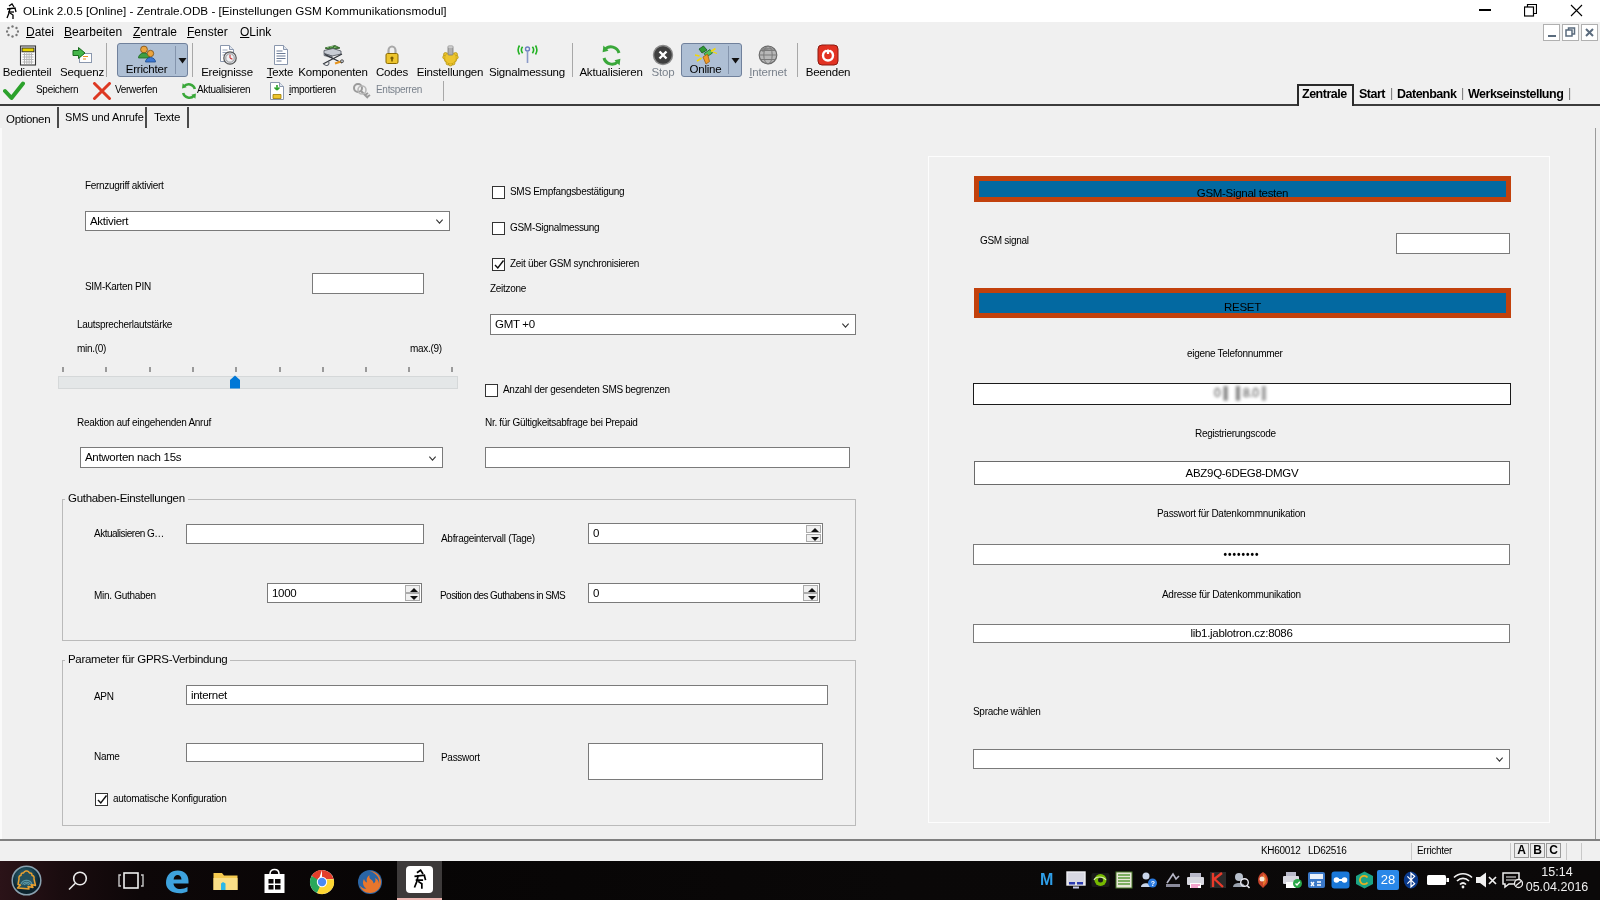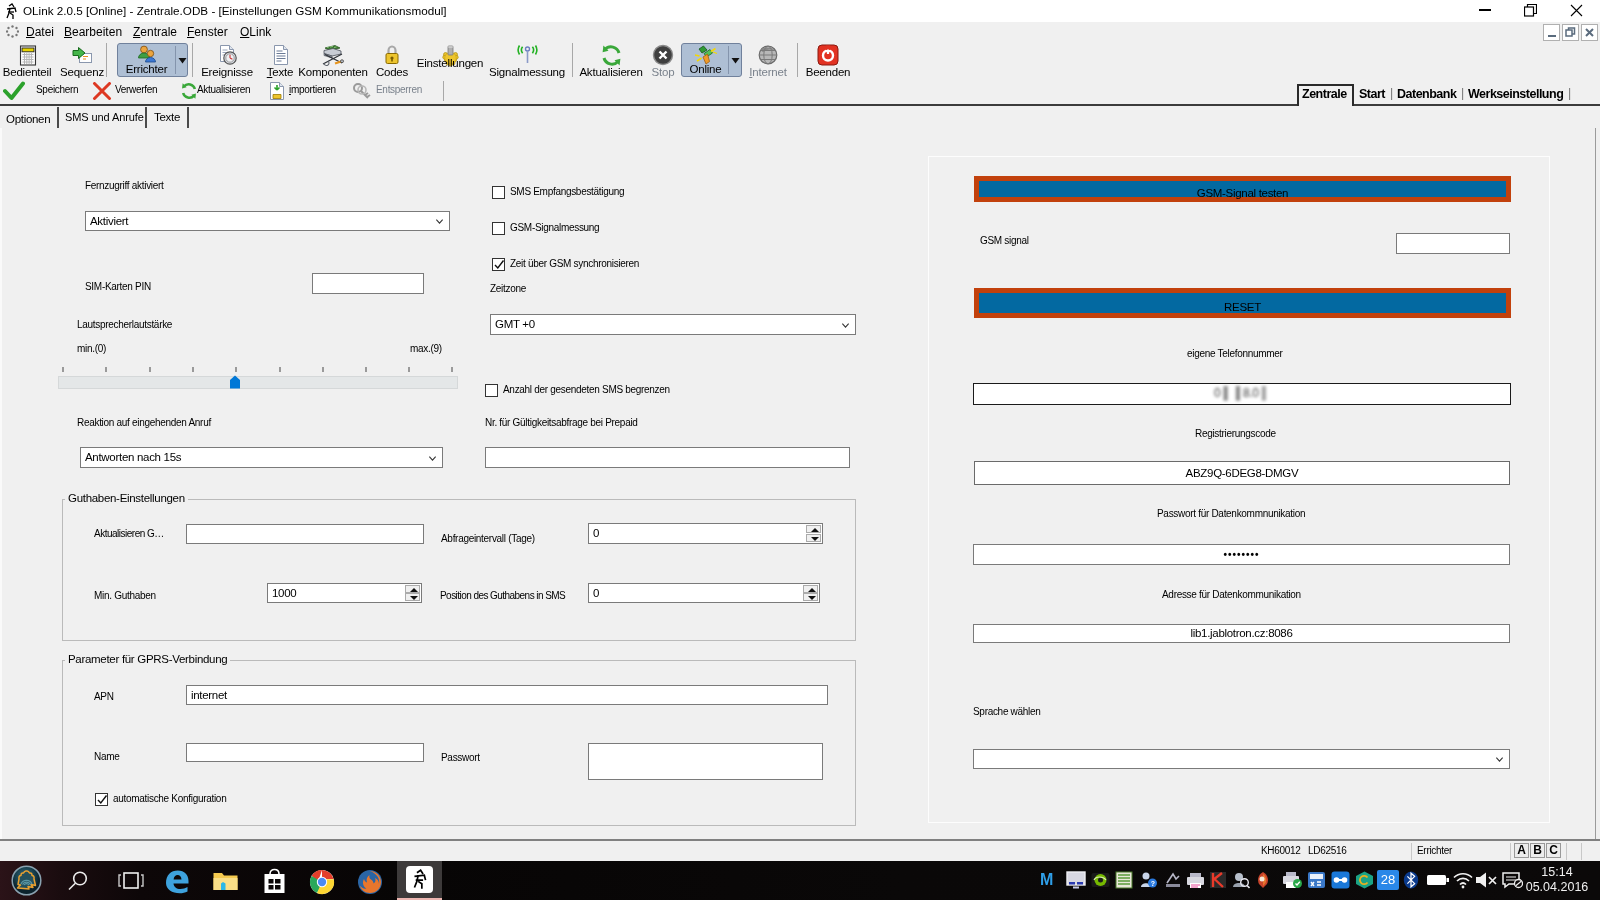--- a/index.html
+++ b/index.html
@@ -164,21 +164,21 @@
       <circle cx="8" cy="19" r="2"></circle>
         <circle cx="13" cy="19" r="2"></circle>
       <circle cx="10.5" cy="20" r="2"></circle>
         <circle cx="4.8" cy="13.2" r="2"></circle>
         <circle cx="16.2" cy="13.2" r="2"></circle>
     </g>
     <circle cx="10.5" cy="14" r="5.8" fill="#edc52e" stroke="#c09a10" stroke-width="0.5"></circle>
     <rect x="8" y="2" width="5" height="9" rx="0.8" fill="#b0b0b0" stroke="#787878" stroke-width="0.8"></rect>
     <path d="M8.3 3 h4.4" stroke="#d8d8d8" stroke-width="1.4"></path>
   </svg>
-  <div class="tbtn" style="left:405px;top:16px;width:90px;">Einstellungen</div>
+  <div class="tbtn" style="left:405px;top:25px;width:90px;">Einstellungen</div>
 
   <svg class="abs" style="left:516px;top:3px;" width="23" height="23" viewBox="0 0 23 23">
     <g stroke="#22b122" stroke-width="1.6" fill="none">
       <path d="M3.5 1.5 a8.5 8.5 0 0 0 0 9"></path>
       <path d="M6.6 2.8 a5.2 5.2 0 0 0 0 6.4"></path>
       <path d="M19.5 1.5 a8.5 8.5 0 0 1 0 9"></path>
       <path d="M16.4 2.8 a5.2 5.2 0 0 1 0 6.4"></path>
     </g>
     <circle cx="11.5" cy="5" r="2" fill="none" stroke="#6a7ec0" stroke-width="1.4"></circle>
     <path d="M11.5 7 V19" stroke="#8a9ac8" stroke-width="1.6"></path>

